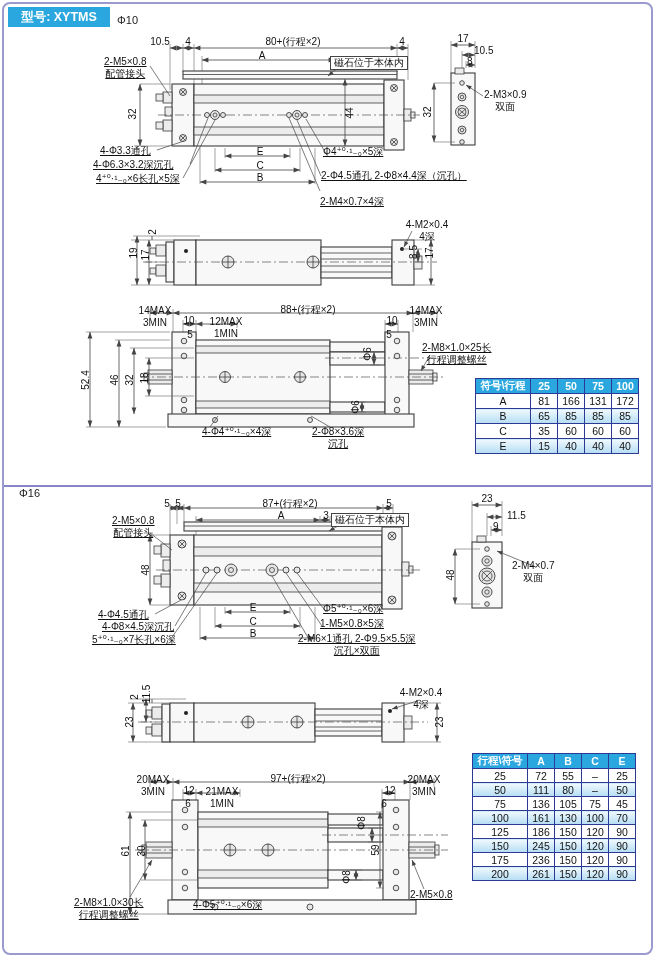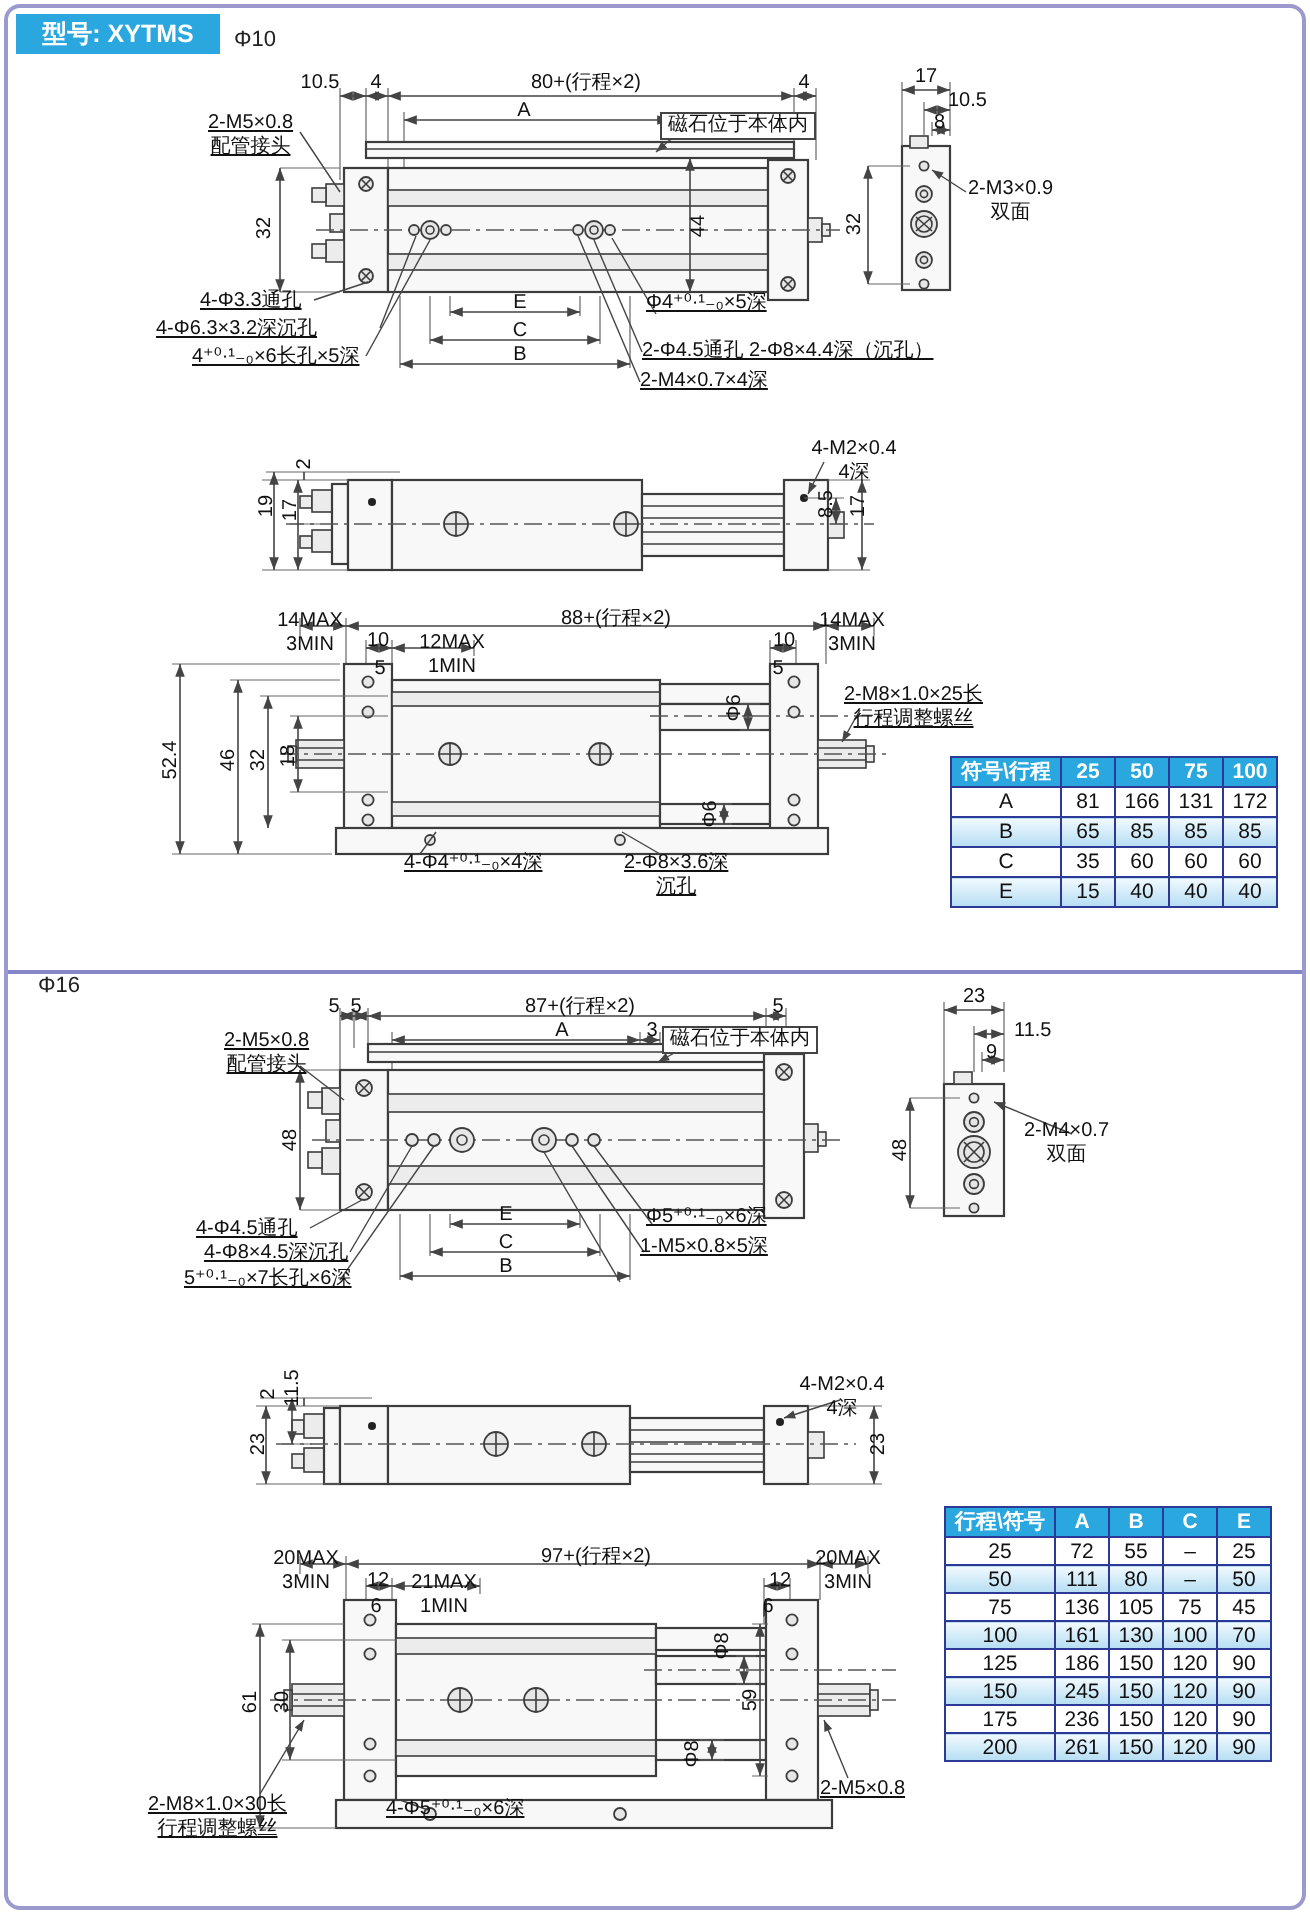--- a/index.html
+++ b/index.html
@@ -378,25 +378,25 @@
 <span class="lb c" style="left:188px;top:36px">4</span>
 <span class="lb c" style="left:293px;top:36px">80+(行程×2)</span>
 <span class="lb c" style="left:402px;top:36px">4</span>
 <span class="lb c" style="left:262px;top:50px">A</span>
 <span class="lb bx" style="left:330px;top:56px">磁石位于本体内</span>
 <span class="lb tc ul" style="left:104px;top:56px">2-M5×0.8
 配管接头</span>
 <span class="lb v" style="left:133px;top:114px">32</span>
 <span class="lb v" style="left:350px;top:113px">44</span>
 <span class="lb ul" style="left:100px;top:145px">4-Φ3.3通孔</span>
-<span class="lb ul" style="left:78px;top:159px">4-Φ6.3×3.2深沉孔</span>
+<span class="lb ul" style="left:93px;top:159px">4-Φ6.3×3.2深沉孔</span>
 <span class="lb ul" style="left:96px;top:173px">4⁺⁰·¹₋₀×6长孔×5深</span>
 <span class="lb ul" style="left:323px;top:146px">Φ4⁺⁰·¹₋₀×5深</span>
 <span class="lb ul" style="left:321px;top:170px">2-Φ4.5通孔 2-Φ8×4.4深（沉孔）</span>
-<span class="lb ul" style="left:320px;top:185px">2-M4×0.7×4深</span>
+<span class="lb ul" style="left:320px;top:196px">2-M4×0.7×4深</span>
 <span class="lb c" style="left:260px;top:146px">E</span>
 <span class="lb c" style="left:260px;top:160px">C</span>
 <span class="lb c" style="left:260px;top:172px">B</span>
 
 <span class="lb c" style="left:463px;top:33px">17</span>
 <span class="lb" style="left:474px;top:45px">10.5</span>
 <span class="lb" style="left:467px;top:56px">8</span>
 <span class="lb v" style="left:428px;top:112px">32</span>
 <span class="lb tc" style="left:484px;top:89px">2-M3×0.9
 双面</span>
@@ -482,20 +482,22 @@
 <span class="lb c" style="left:389px;top:498px">5</span>
 <span class="lb tc ul" style="left:112px;top:515px">2-M5×0.8
 配管接头</span>
 <span class="lb bx" style="left:331px;top:513px">磁石位于本体内</span>
 <span class="lb v" style="left:146px;top:570px">48</span>
 <span class="lb ul" style="left:98px;top:609px">4-Φ4.5通孔</span>
 <span class="lb ul" style="left:102px;top:621px">4-Φ8×4.5深沉孔</span>
 <span class="lb ul" style="left:92px;top:634px">5⁺⁰·¹₋₀×7长孔×6深</span>
 <span class="lb ul" style="left:323px;top:603px">Φ5⁺⁰·¹₋₀×6深</span>
 <span class="lb ul" style="left:320px;top:618px">1-M5×0.8×5深</span>
+<span class="lb tc ul" style="left:298px;top:633px">2-M6×1通孔 2-Φ9.5×5.5深
+沉孔×双面</span>
 <span class="lb c" style="left:253px;top:602px">E</span>
 <span class="lb c" style="left:253px;top:616px">C</span>
 <span class="lb c" style="left:253px;top:628px">B</span>
 
 <span class="lb c" style="left:487px;top:493px">23</span>
 <span class="lb" style="left:507px;top:510px">11.5</span>
 <span class="lb" style="left:493px;top:521px">9</span>
 <span class="lb v" style="left:451px;top:575px">48</span>
 <span class="lb tc" style="left:512px;top:560px">2-M4×0.7
 双面</span>

